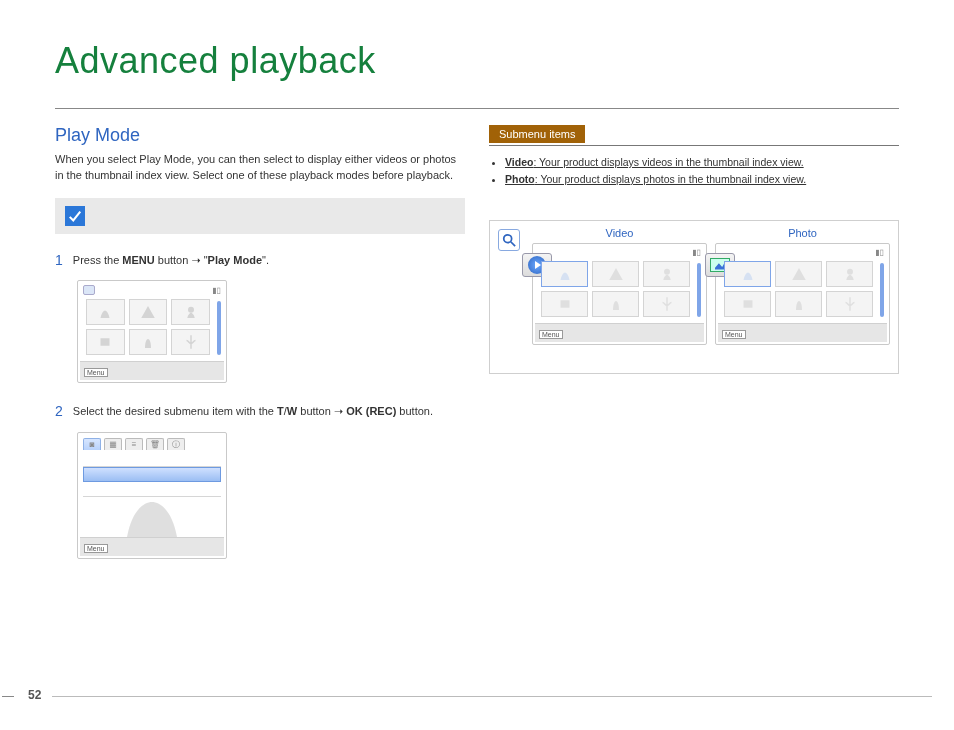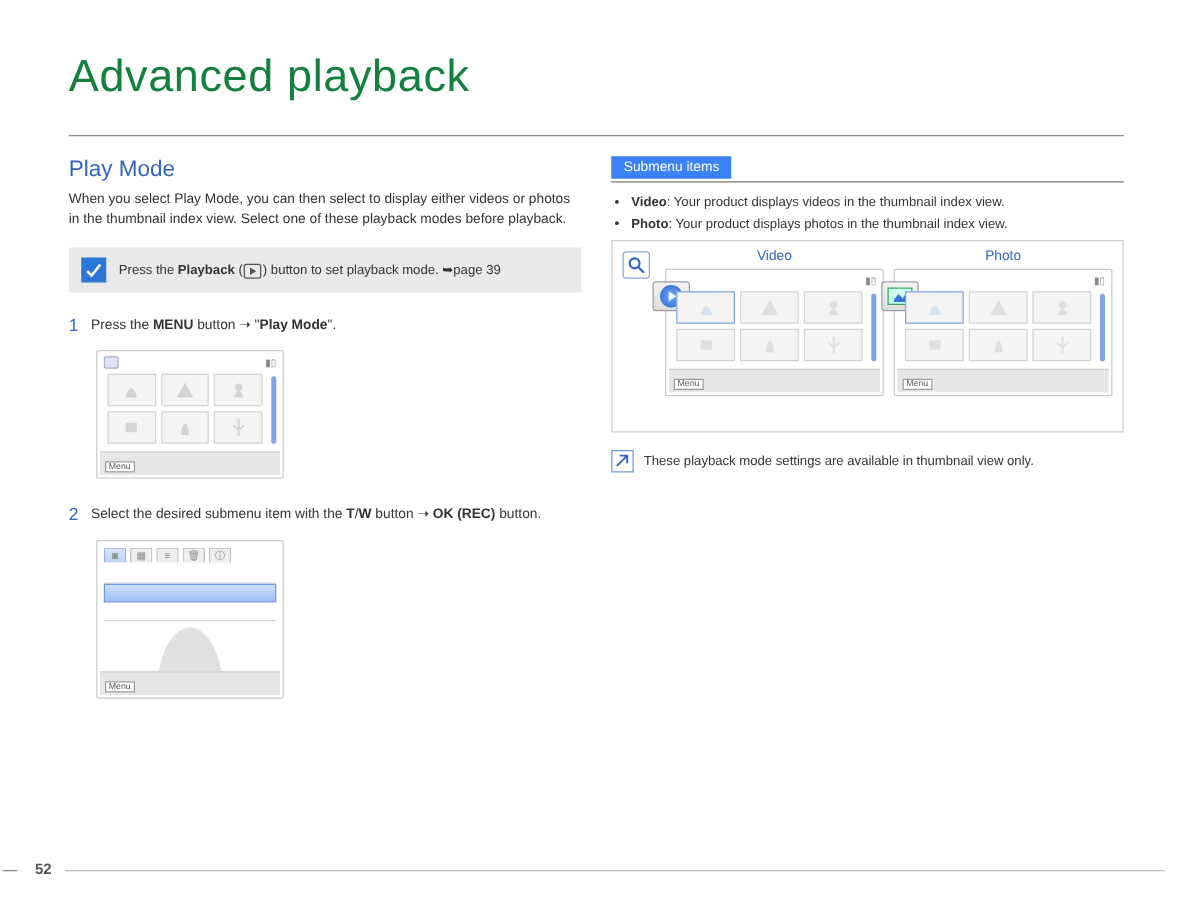--- a/index.html
+++ b/index.html
@@ -135,28 +135,28 @@
     border: 1px solid #6e9ae0;
   }
   .faded-silhouette {
     position: relative; height: 40px; margin: -10px 3px 0 3px; overflow: hidden;
   }
   .faded-silhouette svg { width: 100%; height: 100%; opacity: 0.12; }
 
   
   .submenu-header {
     display: inline-block;
-    background: #3b82f6;
+    background: #a16207;
     color: #fff;
     font-size: 11px;
     padding: 3px 10px;
     margin-bottom: 2px;
   }
   .submenu-divider { border-top: 1px solid #777; margin-bottom: 8px; }
-  .bullet-list { list-style: disc; padding-left: 16px; font-size: 10.5px; line-height: 1.6; margin-bottom: 4px; }
+  .bullet-list { list-style: disc; padding-left: 16px; font-size: 10.5px; line-height: 1.6; margin-bottom: 32px; text-decoration: underline; }
   .bullet-list .b { font-weight: bold; }
 
   .compare-box {
     border: 1px solid #cfcfcf;
     padding: 6px 8px 8px 8px;
     display: grid;
     grid-template-columns: 26px 1fr 1fr;
     column-gap: 8px;
     align-items: start;
     margin-bottom: 14px;
@@ -231,23 +231,20 @@
 
   <div class="col">
     <h2 class="section-title">Play Mode</h2>
     <p class="intro">When you select Play Mode, you can then select to display either videos or photos in the thumbnail index view. Select one of these playback modes before playback.</p>
 
     <div class="tip-box">
       <span class="tip-icon">
         <svg viewBox="0 0 16 16">
             <polyline points="2,9 6,13 14,3" fill="none" stroke="#fff" stroke-width="2.4"></polyline>
           </svg>
-      </span>
-      <span class="tip-text">
-        <span>Press the </span><span class="b">Playback</span><span> (</span><span class="play-badge"></span><span>) button to set playback mode. </span><span>➥page 39</span>
       </span>
     </div>
 
     <div class="step">
       <span class="step-num">1</span>
       <span class="step-text">
         <span>Press the </span><span class="b">MENU</span><span> button ➝ "</span><span class="b">Play Mode</span><span>".</span>
       </span>
     </div>
 
@@ -454,24 +451,16 @@
                     </svg>
                   </div>
               </div>
               <div class="panel-bottom"><span class="menu-chip">Menu</span></div>
             </div>
           </div>
         </div>
       </div>
     </div>
 
-    <div class="note-row">
-      <span class="note-ico">
-        <svg viewBox="0 0 16 16">
-            <path d="M2 13L13 2M5 2h8v8" fill="none" stroke="#2f65c0" stroke-width="2"></path>
-          </svg>
-      </span>
-      <span>These playback mode settings are available in thumbnail view only.</span>
-    </div>
   </div>
 </div>
 
 <div class="page-num">52</div>
 
 </body></html>

